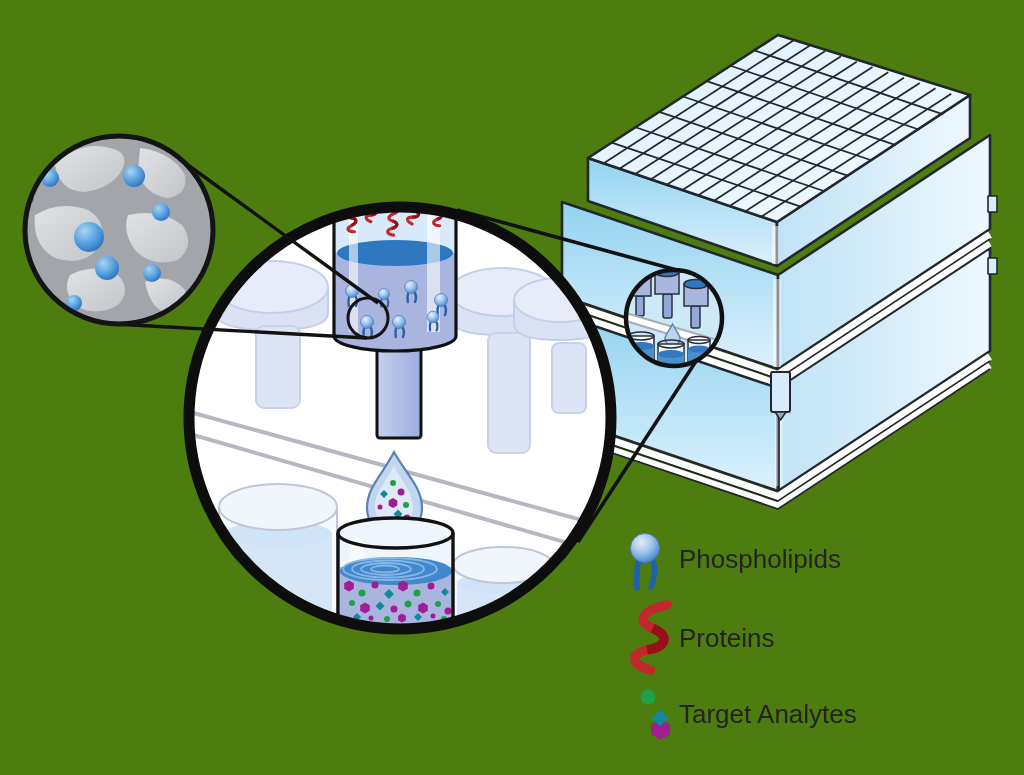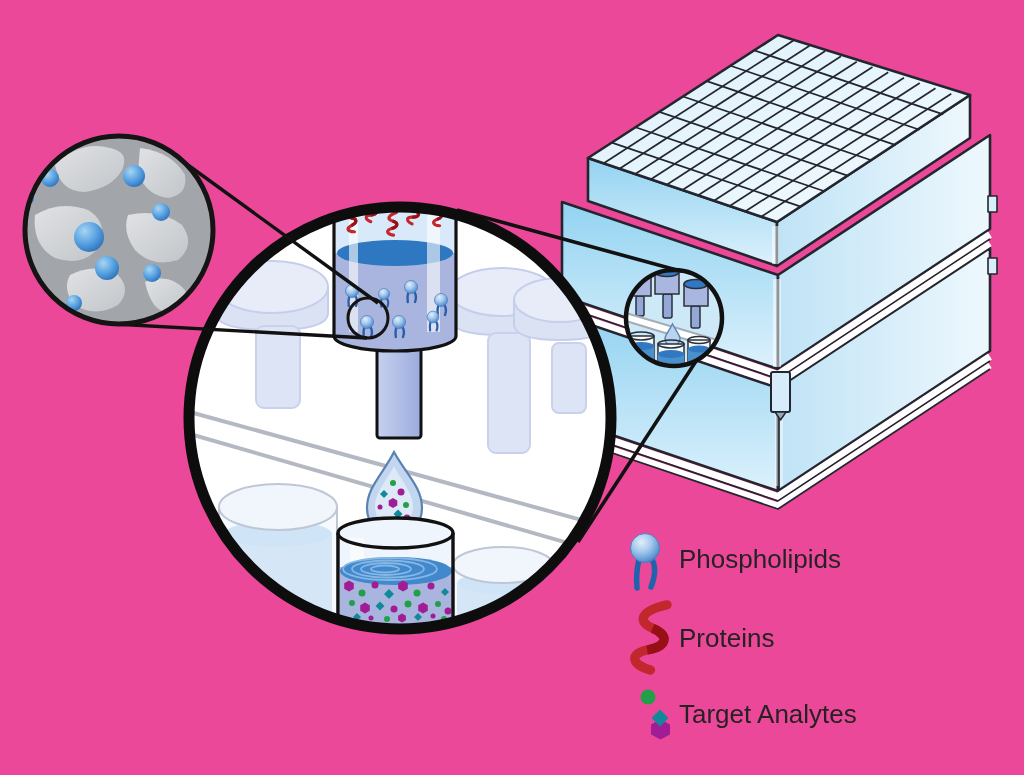--- a/index.html
+++ b/index.html
@@ -1,16 +1,16 @@
 <!DOCTYPE html>
 <html><head>
 <meta charset="utf-8">
 <style>
   html,body{margin:0;padding:0;background:#ffffff;}
-  #stage{position:relative;width:1024px;height:775px;background:#ec4899;overflow:hidden;
+  #stage{position:relative;width:1024px;height:775px;background:#4d7c0f;overflow:hidden;
          font-family:"Liberation Sans",sans-serif;}
   svg{display:block}
   text.legend-label{font-family:"Liberation Sans",sans-serif;font-size:26px;fill:#262223;}
 </style>
 </head>
 <body>
 
 <div id="stage">
 <svg width="1024" height="775" viewBox="0 0 1024 775">
   <defs>

